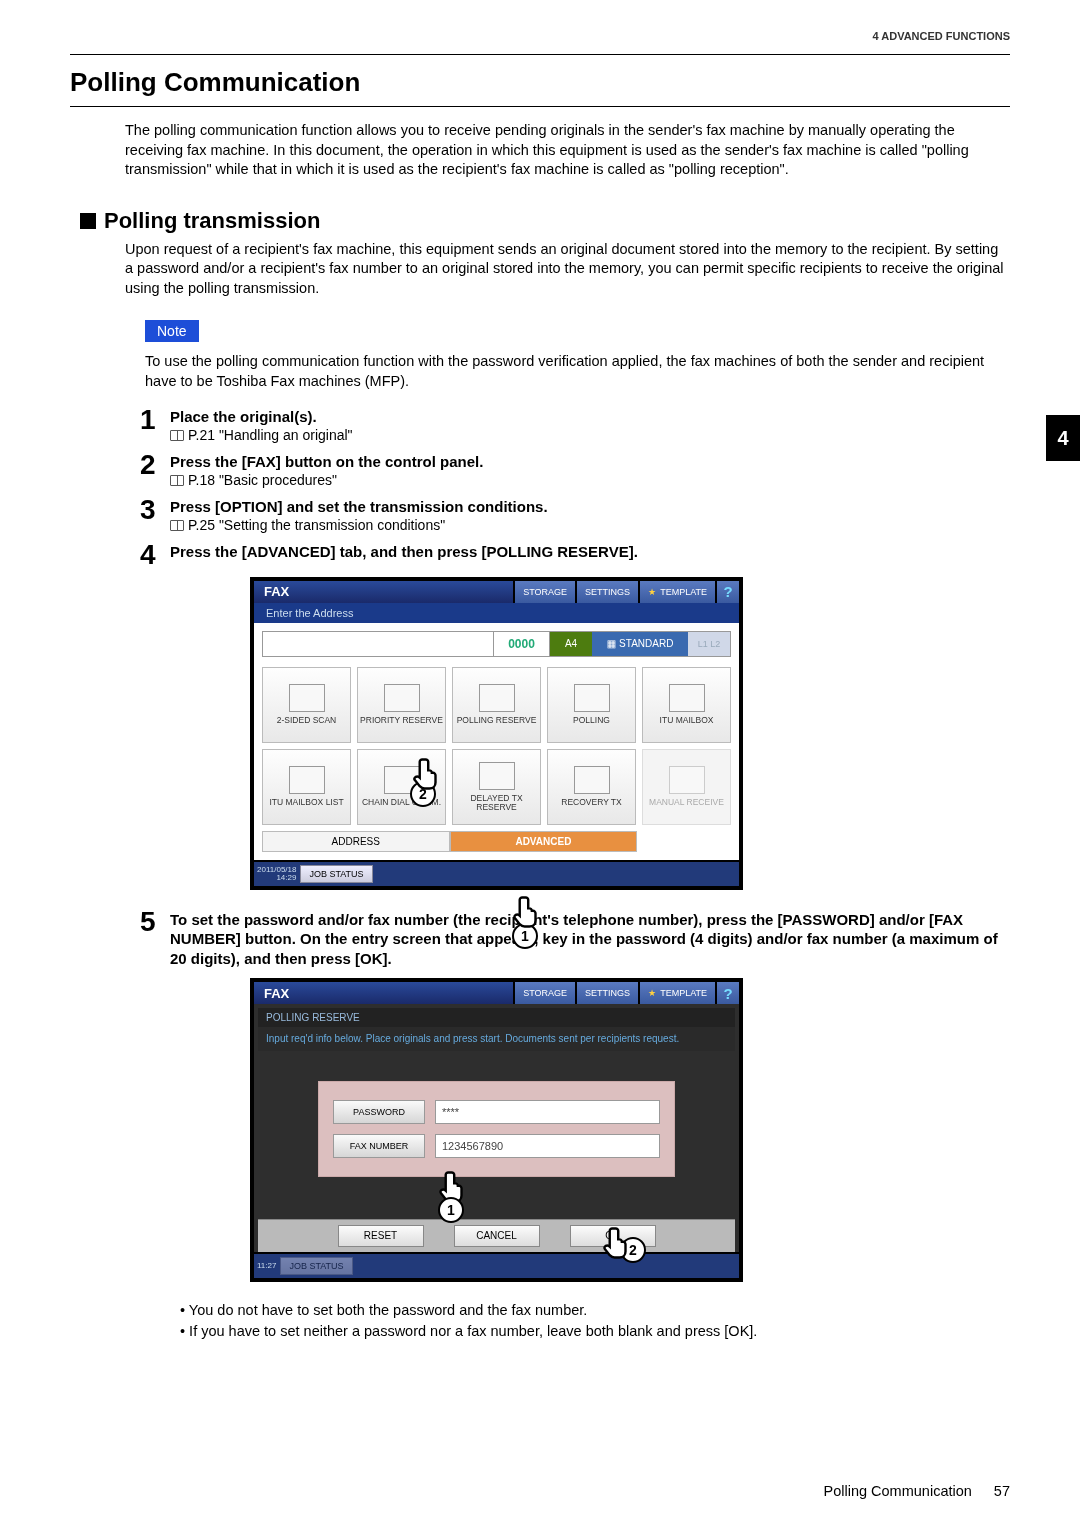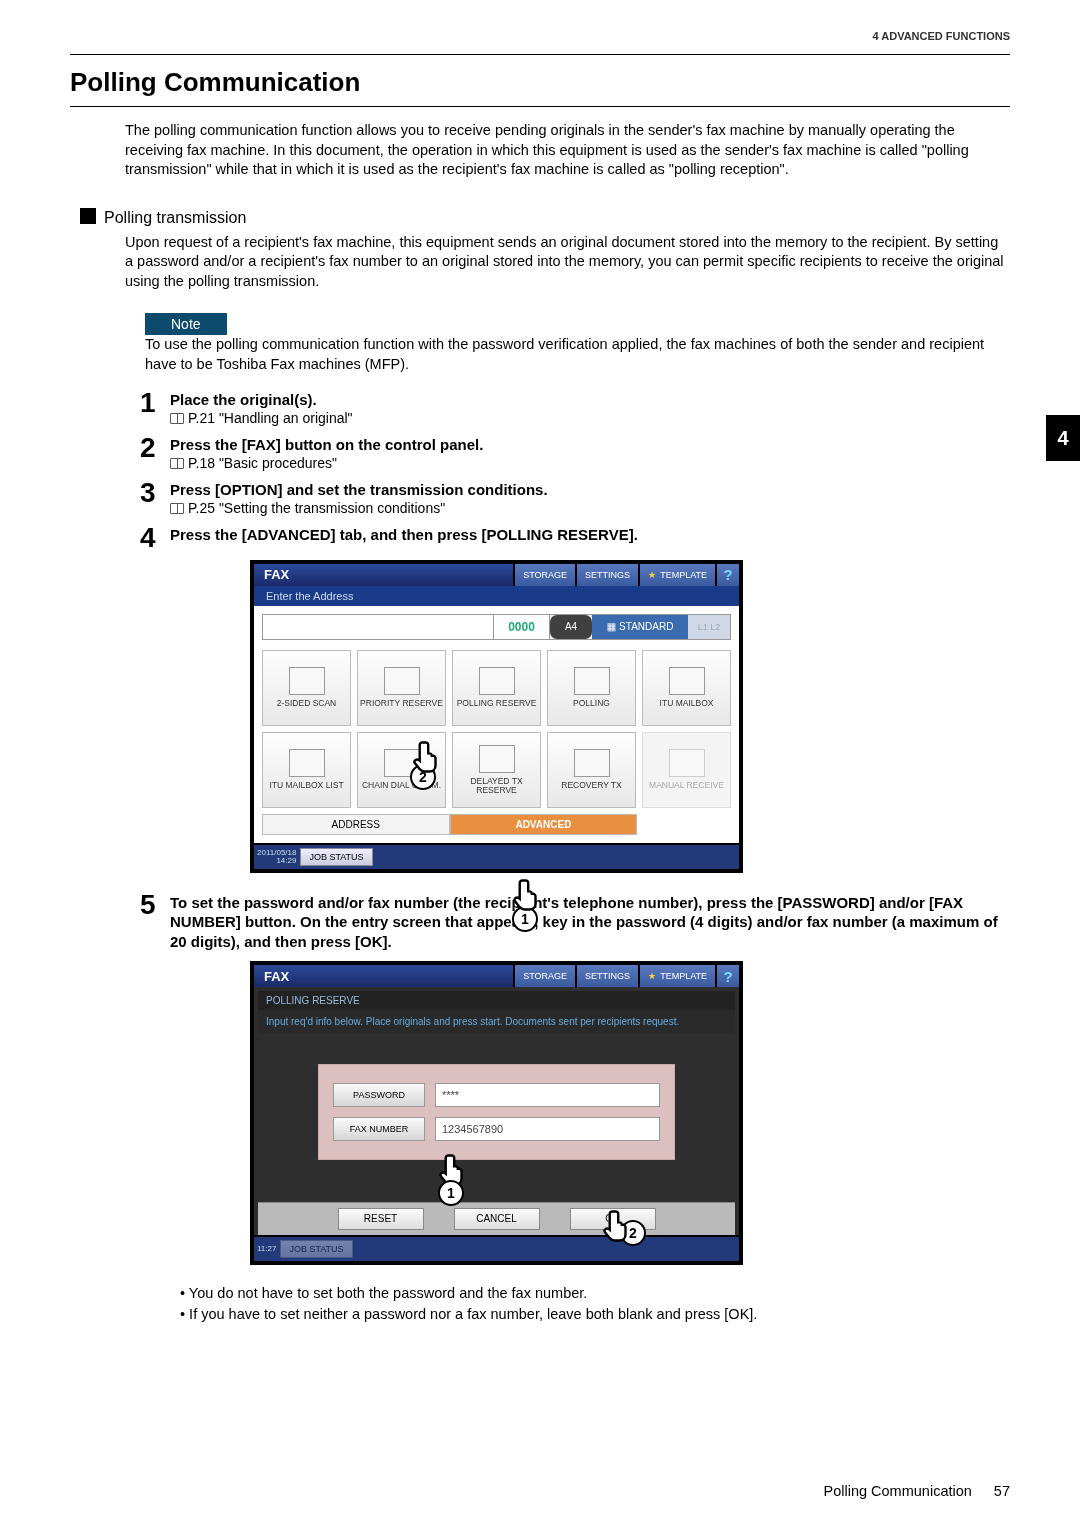--- a/index.html
+++ b/index.html
@@ -45,37 +45,38 @@
 }
 .square-bullet {
   display: inline-block;
   width: 16px;
   height: 16px;
   background: #000;
   margin-right: 8px;
   vertical-align: -1px;
 }
 .sub-title {
-  font-size: 16px;
-  font-weight: normal;
+  font-size: 22px;
+  font-weight: bold;
   margin: 0 0 6px 10px;
 }
 .sub-text {
   font-size: 14.5px;
   line-height: 1.35;
   margin-left: 55px;
   margin-bottom: 22px;
 }
 .note-badge {
   display: inline-block;
-  background: #0c4a6e;
+  background: #1d4ed8;
   color: #fff;
   font-size: 14px;
-  padding: 3px 26px;
+  padding: 3px 12px;
   margin-left: 75px;
+  margin-bottom: 10px;
 }
 .note-text {
   font-size: 14.5px;
   line-height: 1.35;
   margin-left: 75px;
   margin-bottom: 14px;
 }
 .steps {
   margin-left: 70px;
 }
@@ -217,25 +218,24 @@
 .fax-counter {
   width: 56px;
   color: #2a7;
   font-weight: bold;
   font-size: 12px;
   display:flex;align-items:center;justify-content:center;
   background:#fff;border-right:1px solid #999;
 }
 .fax-paper {
   width: 42px;
-  background: #404040;
+  background: #4d7c0f;
   color:#fff;
   display:flex;align-items:center;justify-content:center;
   font-size:10px;
-  border-radius:7px;
 }
 .fax-std {
   width: 96px;
   background:#3a6ab0;
   color:#fff;
   display:flex;align-items:center;justify-content:center;
   font-size:10px;
   gap:3px;
 }
 .fax-line {

